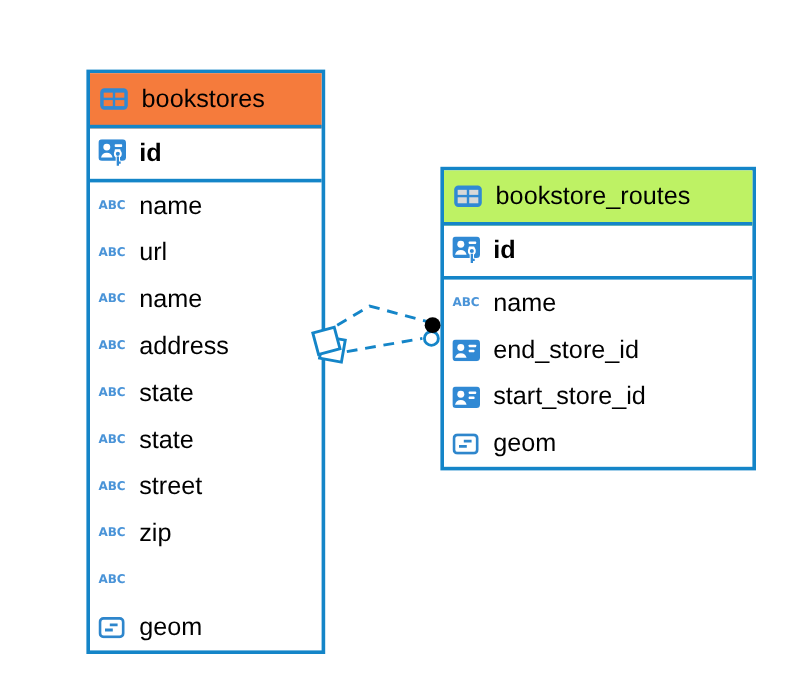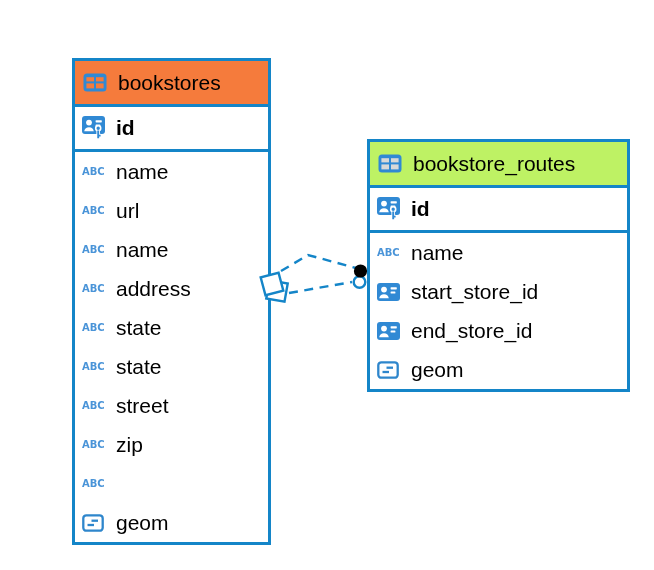--- a/index.html
+++ b/index.html
@@ -172,33 +172,33 @@
         <div class="col-row">
           <span class="col-icon">
             <svg width="23" height="18" viewBox="0 0 23 18">
               <rect width="23" height="18" rx="3" fill="#3089D4"></rect>
               <circle cx="7" cy="6.6" r="2.9" fill="#fff"></circle>
               <path d="M2.2 15.2 a4.9 4.9 0 0 1 9.6 0 z" fill="#fff"></path>
               <rect x="13.6" y="4.2" width="6.2" height="2.2" rx="0.6" fill="#fff"></rect>
               <rect x="13.6" y="8.4" width="4.8" height="2.2" rx="0.6" fill="#fff"></rect>
             </svg>
           </span>
+          <span>end_store_id</span>
+        </div>
+        <div class="col-row">
+          <span class="col-icon">
+            <svg width="23" height="18" viewBox="0 0 23 18">
+              <rect width="23" height="18" rx="3" fill="#3089D4"></rect>
+              <circle cx="7" cy="6.6" r="2.9" fill="#fff"></circle>
+              <path d="M2.2 15.2 a4.9 4.9 0 0 1 9.6 0 z" fill="#fff"></path>
+              <rect x="13.6" y="4.2" width="6.2" height="2.2" rx="0.6" fill="#fff"></rect>
+              <rect x="13.6" y="8.4" width="4.8" height="2.2" rx="0.6" fill="#fff"></rect>
+            </svg>
+          </span>
           <span>start_store_id</span>
-        </div>
-        <div class="col-row">
-          <span class="col-icon">
-            <svg width="23" height="18" viewBox="0 0 23 18">
-              <rect width="23" height="18" rx="3" fill="#3089D4"></rect>
-              <circle cx="7" cy="6.6" r="2.9" fill="#fff"></circle>
-              <path d="M2.2 15.2 a4.9 4.9 0 0 1 9.6 0 z" fill="#fff"></path>
-              <rect x="13.6" y="4.2" width="6.2" height="2.2" rx="0.6" fill="#fff"></rect>
-              <rect x="13.6" y="8.4" width="4.8" height="2.2" rx="0.6" fill="#fff"></rect>
-            </svg>
-          </span>
-          <span>end_store_id</span>
         </div>
         <div class="col-row">
           <span class="col-icon">
             <svg width="22" height="18" viewBox="0 0 22 18">
               <rect x="1.3" y="1.3" width="19.4" height="15.4" rx="3" fill="#fff" stroke="#2E86CC" stroke-width="2.3"></rect>
               <path d="M9.5 6.7 H16" stroke="#2E86CC" stroke-width="2.3"></path>
               <path d="M5.5 11 H12" stroke="#2E86CC" stroke-width="2.3"></path>
             </svg>
           </span>
           <span>geom</span>

